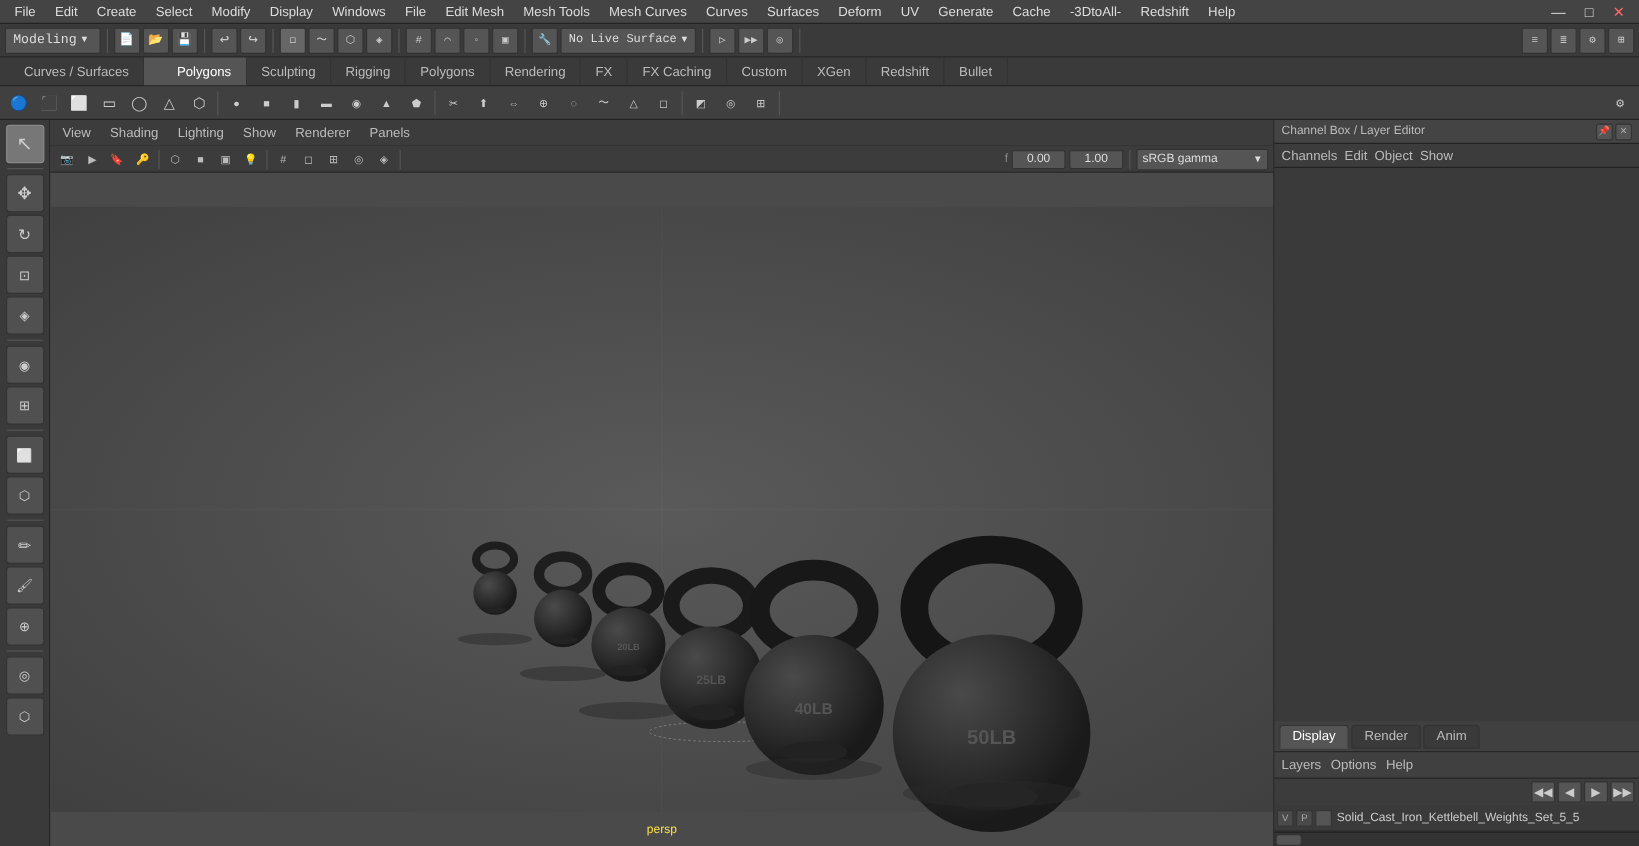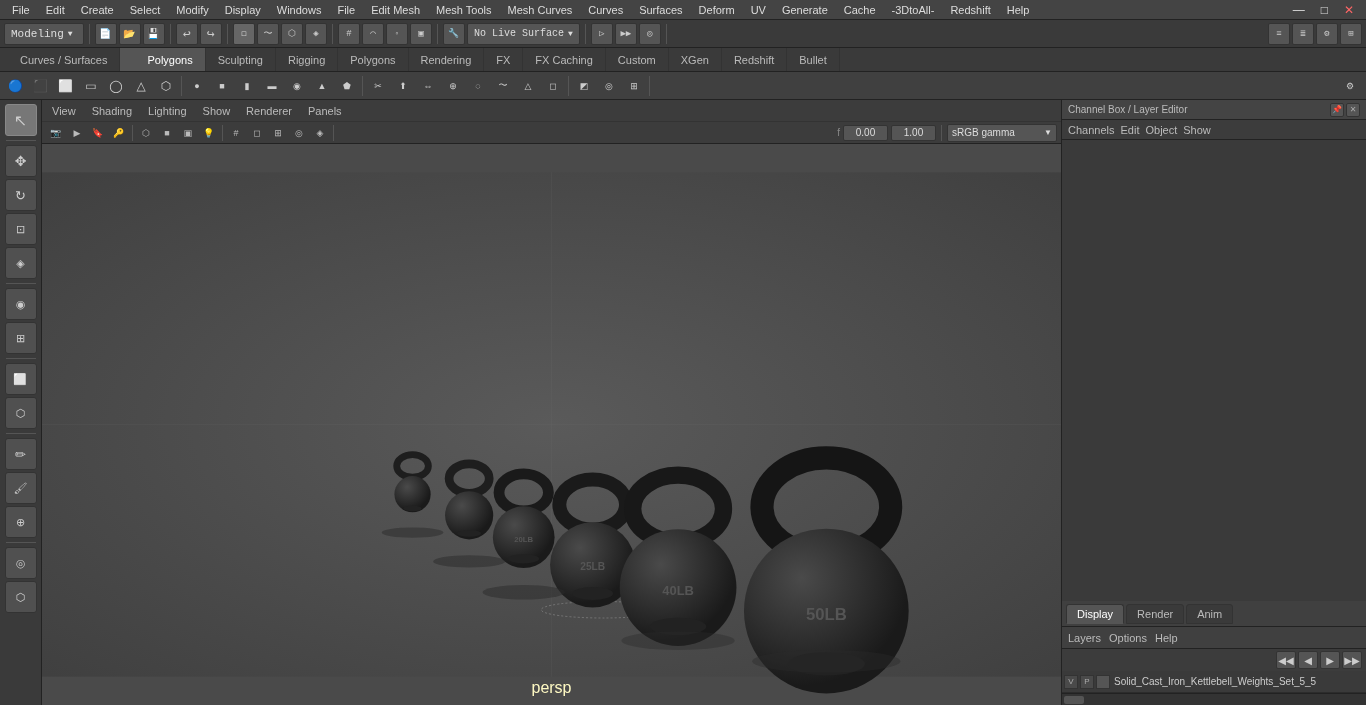--- a/index.html
+++ b/index.html
@@ -249,22 +249,22 @@
       position: absolute;
       top: 0; left: 0;
       width: 100%; height: 100%;
     }
 
     .persp-label {
       position: absolute;
       bottom: 8px;
       left: 50%;
       transform: translateX(-50%);
-      font-size: 16px;
-      color: #fef9c3;
+      font-size: 10px;
+      color: #fde047;
     }
 
     .axis-indicator {
       position: absolute;
       bottom: 30px;
       left: 20px;
     }
 
     
     #right-panel {

